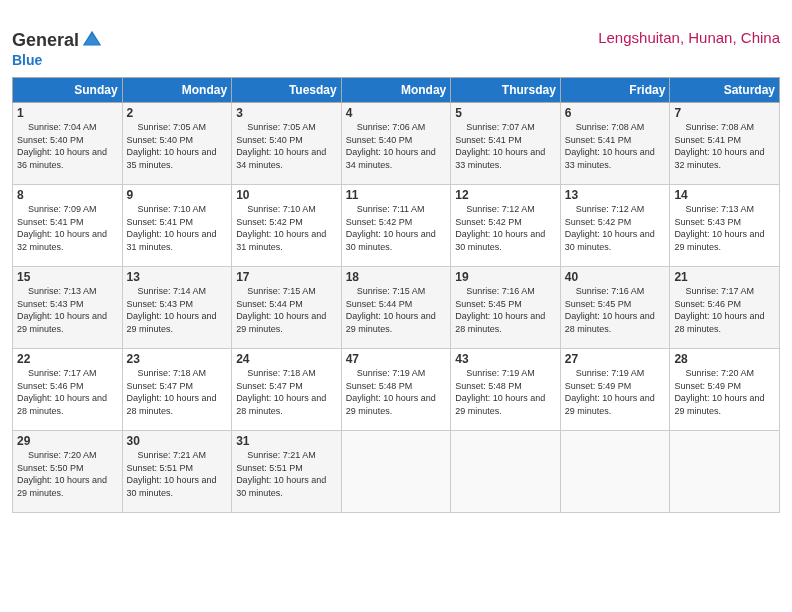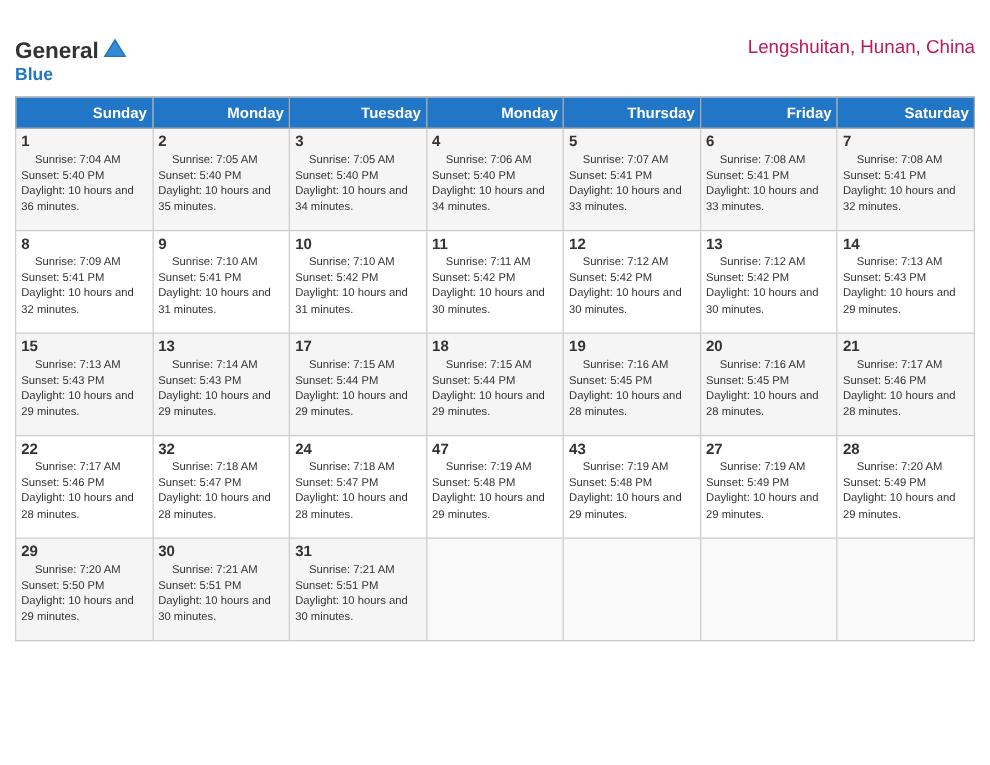--- a/index.html
+++ b/index.html
@@ -214,35 +214,35 @@
       </td>
           <td>
         <span class="day-number">18</span>
         <span class="day-info">Sunrise: 7:15 AM<br>Sunset: 5:44 PM<br>Daylight: 10 hours and 29 minutes.</span>
       </td>
           <td>
         <span class="day-number">19</span>
         <span class="day-info">Sunrise: 7:16 AM<br>Sunset: 5:45 PM<br>Daylight: 10 hours and 28 minutes.</span>
       </td>
           <td>
-        <span class="day-number">20</span>
+        <span class="day-number">40</span>
         <span class="day-info">Sunrise: 7:16 AM<br>Sunset: 5:45 PM<br>Daylight: 10 hours and 28 minutes.</span>
       </td>
           <td>
         <span class="day-number">21</span>
         <span class="day-info">Sunrise: 7:17 AM<br>Sunset: 5:46 PM<br>Daylight: 10 hours and 28 minutes.</span>
       </td>
         </tr>
         <tr>
           <td>
         <span class="day-number">22</span>
         <span class="day-info">Sunrise: 7:17 AM<br>Sunset: 5:46 PM<br>Daylight: 10 hours and 28 minutes.</span>
       </td>
           <td>
-        <span class="day-number">32</span>
+        <span class="day-number">23</span>
         <span class="day-info">Sunrise: 7:18 AM<br>Sunset: 5:47 PM<br>Daylight: 10 hours and 28 minutes.</span>
       </td>
           <td>
         <span class="day-number">24</span>
         <span class="day-info">Sunrise: 7:18 AM<br>Sunset: 5:47 PM<br>Daylight: 10 hours and 28 minutes.</span>
       </td>
           <td>
         <span class="day-number">47</span>
         <span class="day-info">Sunrise: 7:19 AM<br>Sunset: 5:48 PM<br>Daylight: 10 hours and 29 minutes.</span>
       </td>

